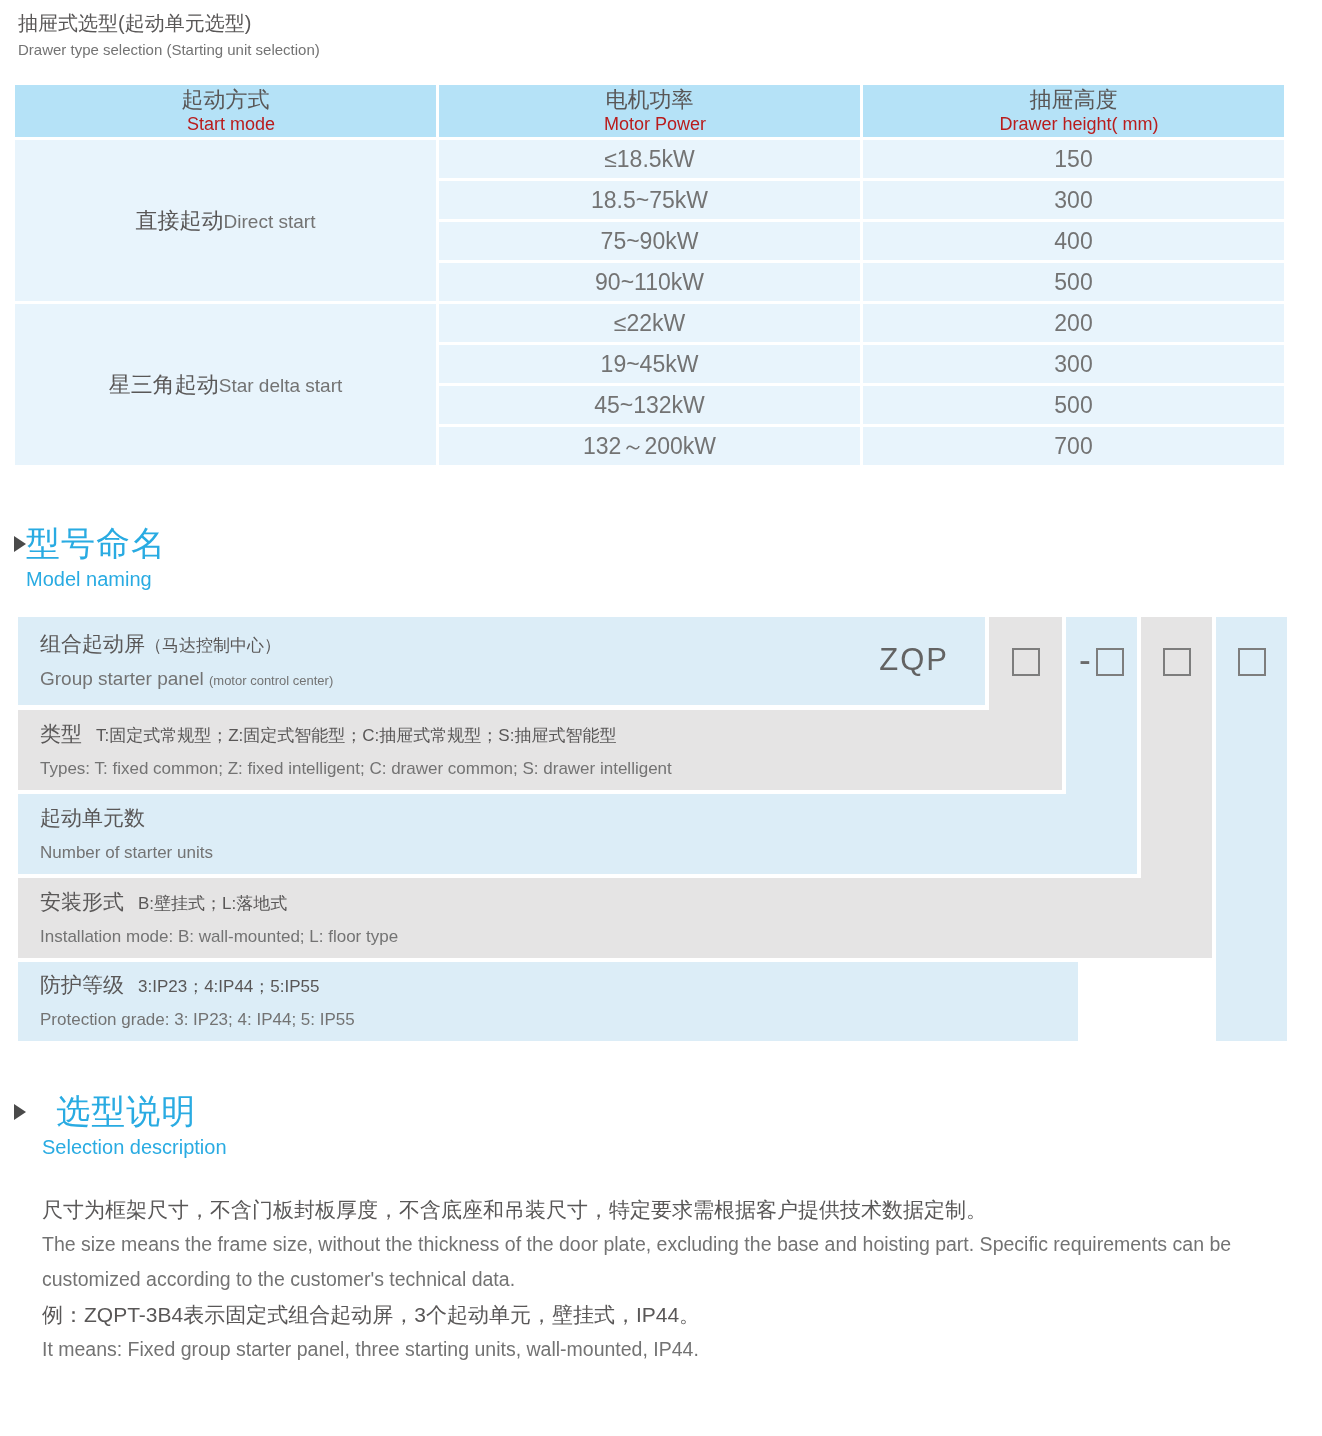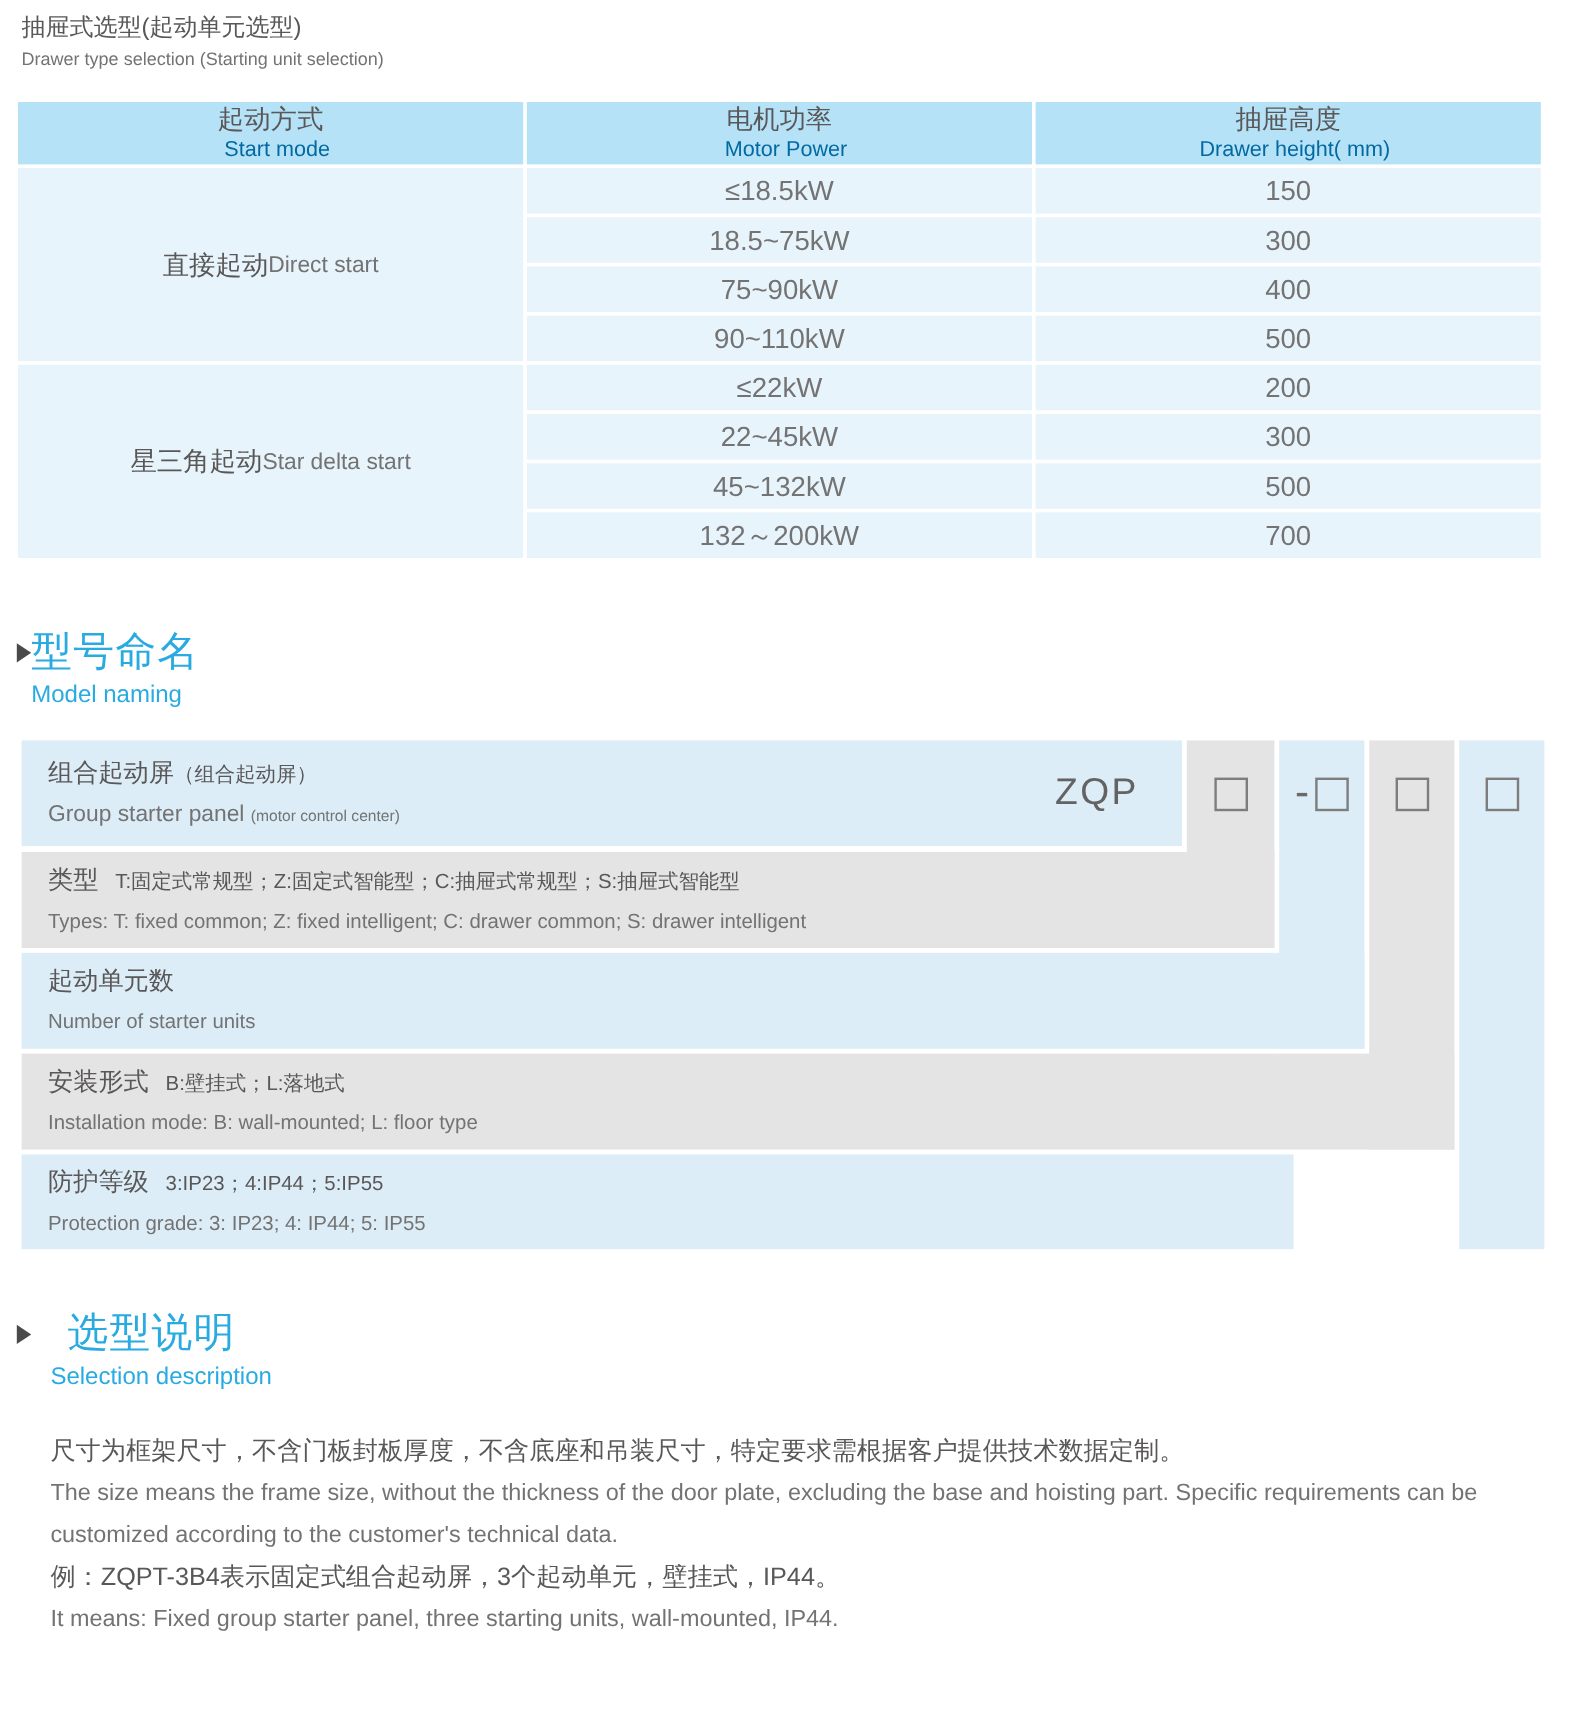--- a/index.html
+++ b/index.html
@@ -10,21 +10,21 @@
   .doc-title { position:absolute; left:18px; top:10px; }
   .t-zh { font-size:20px; color:#595757; line-height:26px; }
   .t-en { font-size:15px; color:#737373; line-height:20px; margin-top:4px; }
 
   
   .sel-table { position:absolute; left:15px; top:85px; display:flex; gap:3px; }
   .tcol { display:flex; flex-direction:column; gap:3px; width:421px; }
   .th { height:52px; background:#b5e2f7; display:flex; flex-direction:column;
         align-items:center; justify-content:center;text-align:center; }
   .th-zh { font-size:22px; color:#595757; line-height:26px; }
-  .th-en { font-size:18px; color:#0369a1; line-height:22px;margin-left:11px; }
+  .th-en { font-size:18px; color:#b91c1c; line-height:22px;margin-left:11px; }
   .cell { height:38px; background:#e8f4fc; display:flex; align-items:center;
           justify-content:center; font-size:23px; color:#737373; }
   .mode-cell { height:161px; background:#e8f4fc; display:flex; flex-direction:row;
                align-items:center; justify-content:center; }
   .mode-zh { font-size:22px; color:#595757; line-height:28px; }
   .mode-en { font-size:19px; color:#737373; line-height:24px; margin-top:2px; }
 
   
   .sec-head { position:absolute; left:14px; display:flex; align-items:flex-start; }
   .tri { width:0; height:0; border-left:12px solid #4a4a4a;
@@ -101,21 +101,21 @@
     <div class="tcol">
       <div class="th">
         <div class="th-zh">电机功率</div>
         <div class="th-en">Motor Power</div>
       </div>
       <div class="cell">≤18.5kW</div>
       <div class="cell">18.5~75kW</div>
       <div class="cell">75~90kW</div>
       <div class="cell">90~110kW</div>
       <div class="cell">≤22kW</div>
-      <div class="cell">22~45kW</div>
+      <div class="cell">19~45kW</div>
       <div class="cell">45~132kW</div>
       <div class="cell">132～200kW</div>
     </div>
 
     <div class="tcol">
       <div class="th">
         <div class="th-zh">抽屉高度</div>
         <div class="th-en">Drawer height( mm)</div>
       </div>
       <div class="cell">150</div>
@@ -134,21 +134,21 @@
     <div class="sec-txt">
       <div class="sec-zh">型号命名</div>
       <div class="sec-en">Model naming</div>
     </div>
   </div>
 
   <div class="naming">
 
     <div class="n-row n-blue nr1">
       <div class="n-zh">
-        <span>组合起动屏</span><span class="n-zh-small">（组合起动屏）</span>
+        <span>组合起动屏</span><span class="n-zh-small">（马达控制中心）</span>
       </div>
       <div class="n-en">
         <span>Group starter panel</span>
         <span class="n-en-paren">(motor control center)</span>
       </div>
       <div class="zqp">ZQP</div>
     </div>
 
     <div class="n-row n-gray nr2">
       <div class="n-zh">

